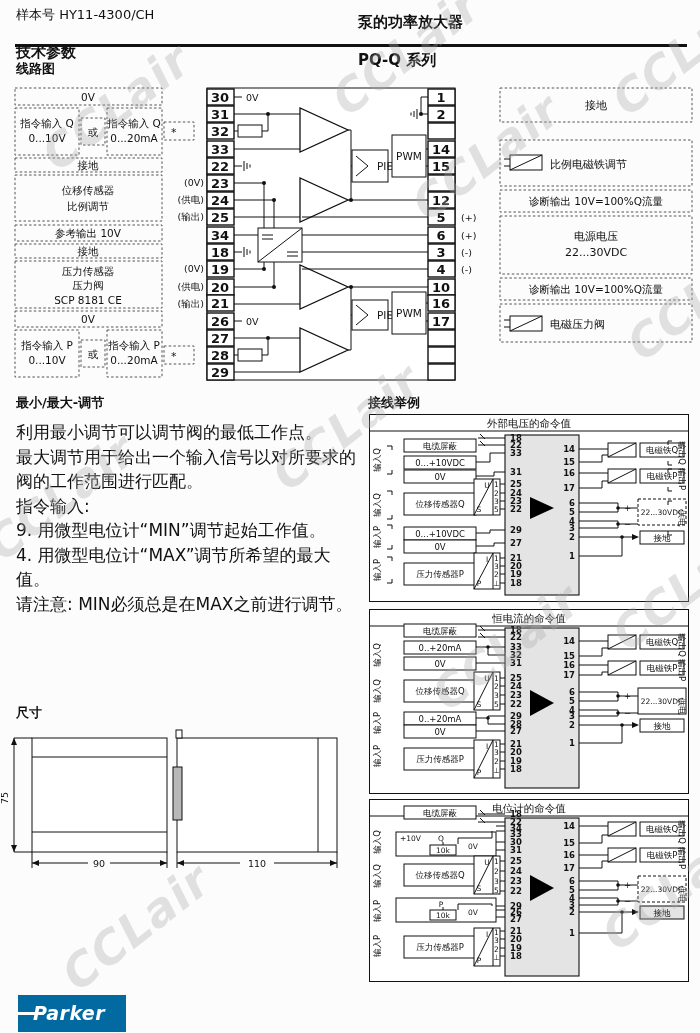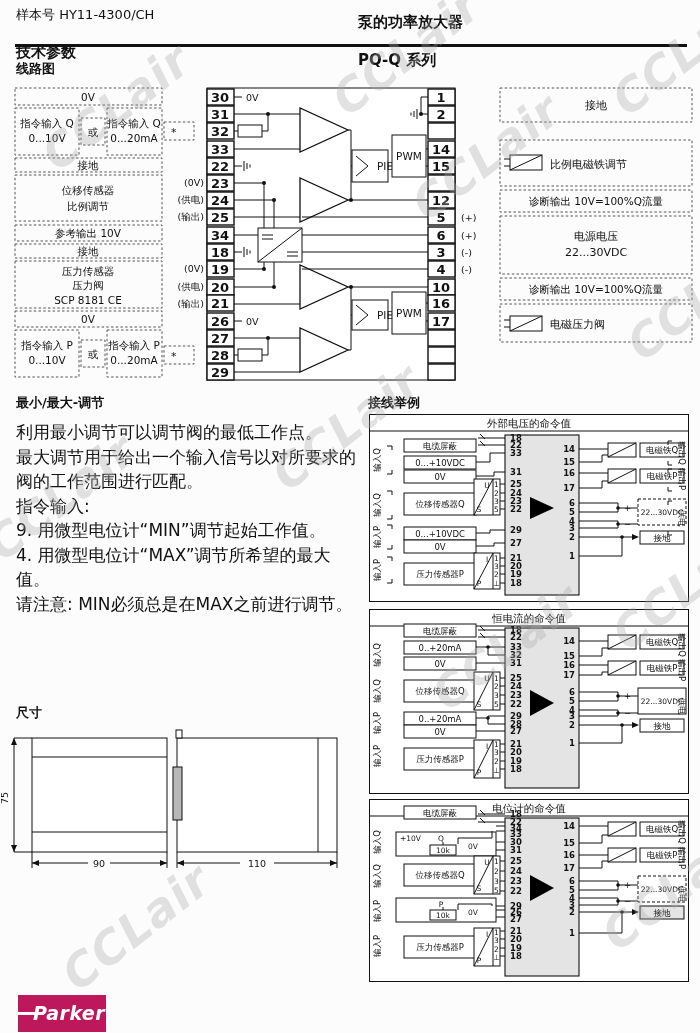--- a/index.html
+++ b/index.html
@@ -31,21 +31,21 @@
   .t11{font-size:11px;}
   .t10{font-size:10.5px;}
   .t9{font-size:9.5px;}
   .t85{font-size:8.5px;}
   .t85b{font-size:8.5px;font-weight:bold;}
   .t75{font-size:7.5px;}
   
   .wm{position:absolute;font-size:46px;font-weight:bold;font-style:italic;color:#a9a9a9;
       opacity:.33;transform:rotate(-38deg);letter-spacing:1px;pointer-events:none;z-index:5;}
   
-  .plogo{position:absolute;left:18px;top:995px;width:88px;height:37px;background:#be185d;}
+  .plogo{position:absolute;left:18px;top:995px;width:108px;height:37px;background:#0369a1;}
   .plogo .bar{position:absolute;left:0;top:17px;width:26px;height:3px;background:#fff;}
   .plogo .txt{position:absolute;left:15px;top:7px;color:#fff;font-size:19px;font-weight:bold;
               font-style:italic;letter-spacing:.5px;}
 </style>
 </head>
 <body>
 
 <div class="page">
 
   <div>

